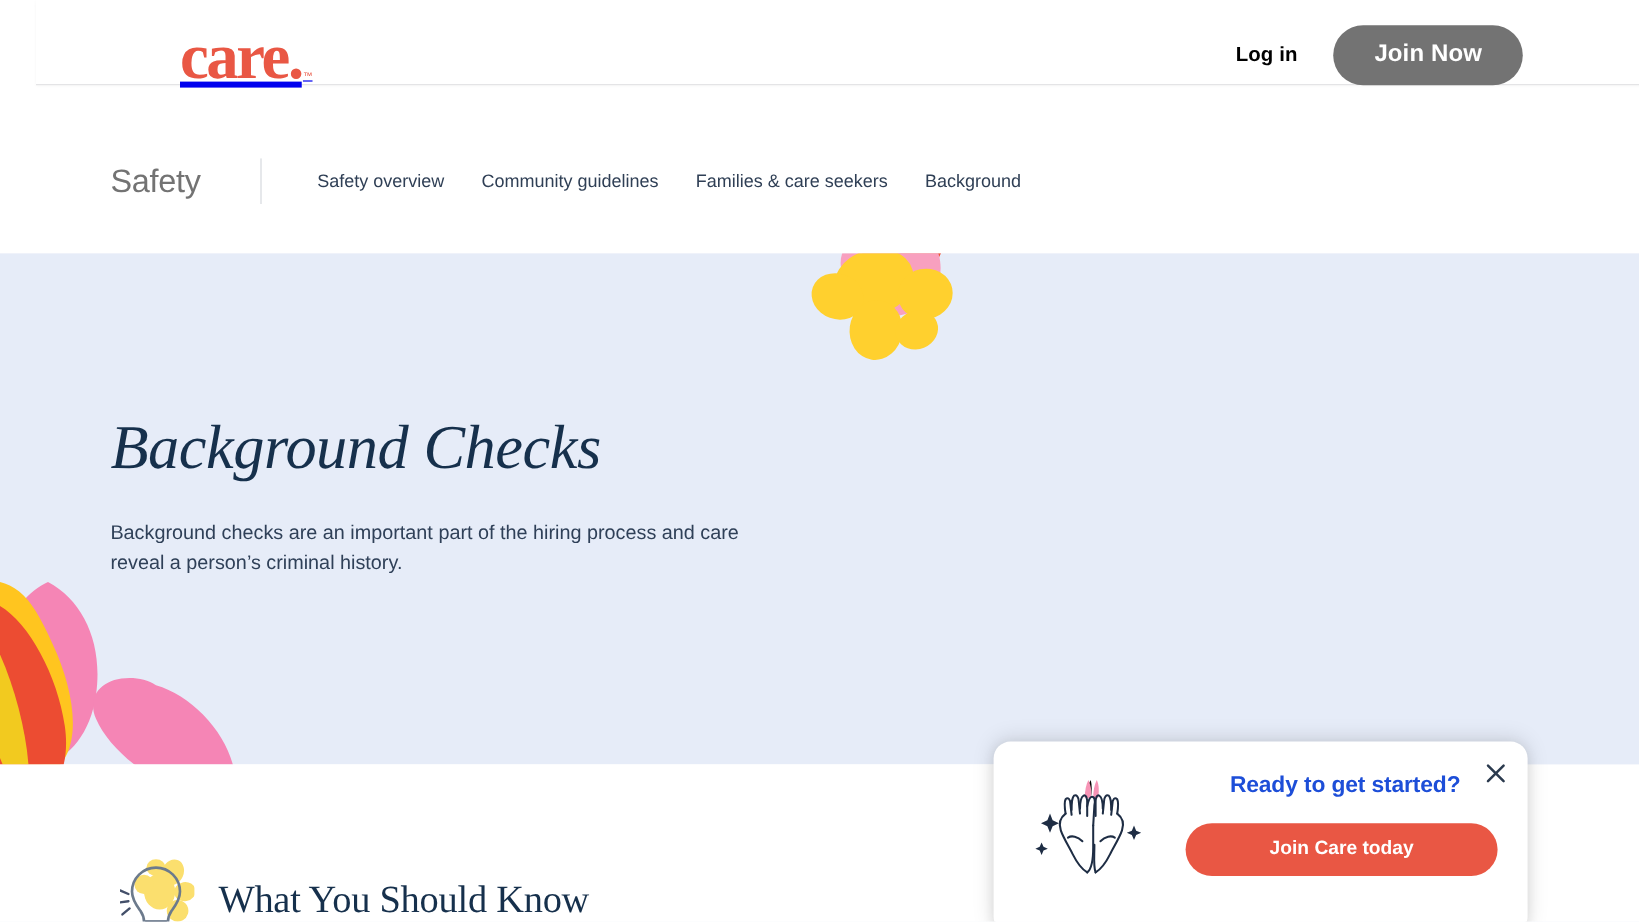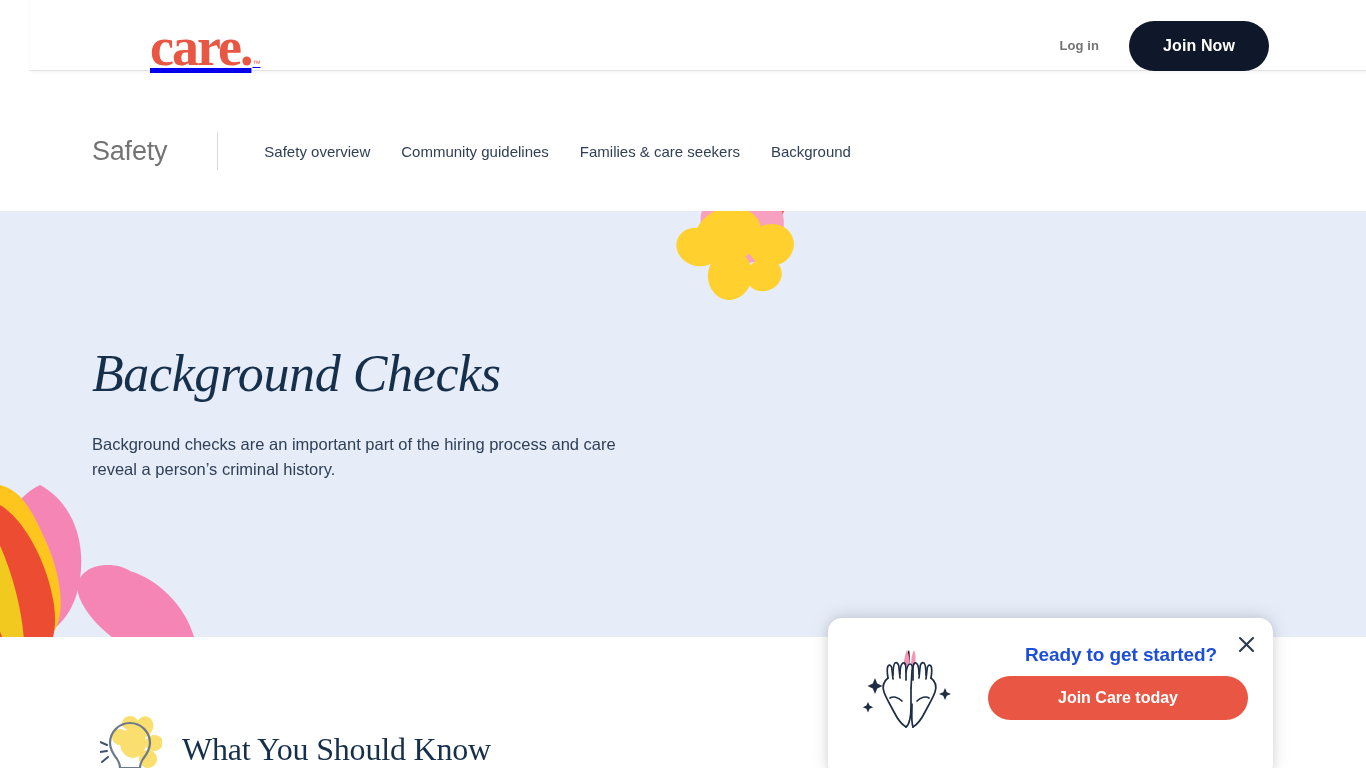--- a/index.html
+++ b/index.html
@@ -40,29 +40,29 @@
     color: #e95744;
     margin-left: 1px;
     margin-bottom: 6px;
   }
   .header-right {
     position: absolute; right: 0; top: 0;
     height: 91px; display: flex; align-items: center;
     padding-right: 127px; gap: 30px;
   }
   .login-link {
-    font-size: 13px; font-weight: 700; color: #737373;
+    font-size: 17px; font-weight: 700; color: #000000;
     text-decoration: none; cursor: pointer;
     letter-spacing: 0.1px;
   }
   .join-btn {
-    background: #0f172a; color: #ffffff;
+    background: #737373; color: #ffffff;
     border: none; border-radius: 30px;
     padding: 0 34px; height: 50px;
-    font-size: 16px; font-weight: 700;
+    font-size: 20px; font-weight: 700;
     font-family: "Liberation Sans", sans-serif;
     cursor: pointer; letter-spacing: 0.1px;
   }
 
   
   .subnav {
     position: absolute; top: 91px; left: 0;
     width: 1366px; height: 120px;
     background: #ffffff;
     display: flex; align-items: center;
@@ -160,21 +160,21 @@
   .popup-body {
     position: absolute; left: 160px; top: 26px;
     width: 266px;
   }
   .popup-title {
     font-size: 19px; font-weight: 700;
     color: #1d4ed8; text-align: center;
     letter-spacing: -0.1px;
   }
   .popup-cta {
-    margin-top: 10px;
+    margin-top: 20px;
     width: 260px; height: 44px;
     background: #e95744; color: #ffffff;
     border: none; border-radius: 24px;
     font-size: 16px; font-weight: 700;
     font-family: "Liberation Sans", sans-serif;
     cursor: pointer;
   }
 </style>
 </head>
 <body>

